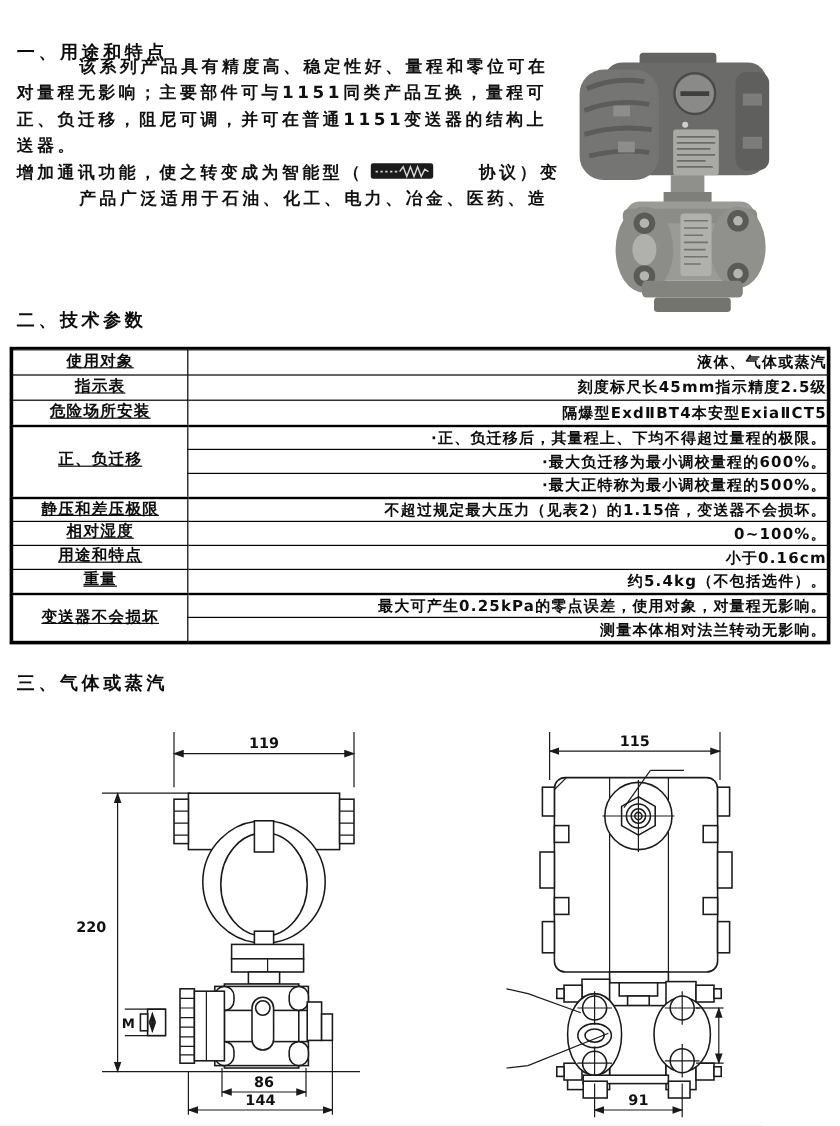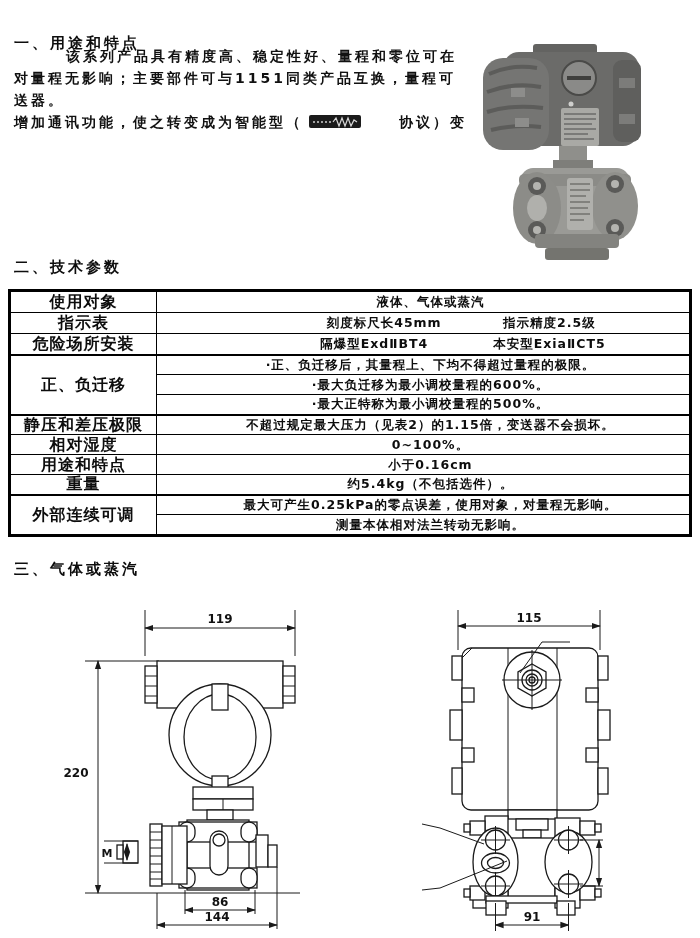--- a/index.html
+++ b/index.html
@@ -38,22 +38,22 @@
   .tbl-wrap {
     position:absolute; left:8px; top:289px; width:684px;
     border:2px solid #000;
   }
   table { width:100%; border-collapse:collapse; table-layout:fixed; }
   th, td {
     border:1px solid #000; font-size:12.5px; font-weight:bold;
     color:#0d0d0d; letter-spacing:1px; height:20px; line-height:1.1;
     overflow:hidden; white-space:nowrap;
   }
-  th { width:146px; text-align:center; font-size:16px; }
-  td { padding-left:15px; text-align:center; }
+  th { width:146px; text-align:center; font-size:13px;text-decoration:underline; }
+  td { padding-left:15px; text-align:right; }
   tr.thick-top th, tr.thick-top td { border-top-width:2px; }
   .pair span.c1 { display:inline-block; width:46%; }
 
   
   .draw { position:absolute; }
   #draw-front { left:60px; top:598px; }
   #draw-side  { left:420px; top:598px; }
   .draw svg text { font-family:"DejaVu Sans","Liberation Sans",sans-serif; font-weight:bold; fill:#111; }
   .o  { fill:none; stroke:#1a1a1a; stroke-width:1.3; }
   .ow { fill:#ffffff; stroke:#1a1a1a; stroke-width:1.3; }
@@ -62,25 +62,27 @@
 </head>
 <body>
 
 <div class="page">
 
   <div id="h1" class="h-sec">一、用途和特点</div>
 
   <div class="intro">
     <span class="ln indent">该系列产品具有精度高、稳定性好、量程和零位可在</span>
     <span class="ln">对量程无影响；主要部件可与1151同类产品互换，量程可</span>
+    <span class="ln">正、负迁移，阻尼可调，并可在普通1151变送器的结构上</span>
     <span class="ln">送器。</span>
     <span class="ln"><span>增加通讯功能，使之转变成为智能型（</span><span class="logo-badge"><svg width="52" height="13" viewBox="0 0 52 13">
             <line x1="4" y1="7" x2="22" y2="7" stroke="#cfcfcf" stroke-width="1.4" stroke-dasharray="2 2"></line>
             <polyline points="24,7 27,3 30,11 33,3 36,11 39,3 42,11 45,5 48,7" fill="none" stroke="#d8d8d8" stroke-width="1.2"></polyline>
           </svg></span><span>协议）变</span></span>
+    <span class="ln indent">产品广泛适用于石油、化工、电力、冶金、医药、造</span>
   </div>
 
   <div class="photo">
     <svg width="180" height="234" viewBox="0 0 180 234">
 
       <rect x="58" y="18" width="64" height="14" rx="3" fill="#636361"></rect>
       <rect x="28" y="26" width="136" height="94" rx="16" fill="#6b6b69"></rect>
       <rect x="8" y="32" width="66" height="92" rx="20" fill="#757573"></rect>
       <path d="M14,48 q22,-10 48,-6 M12,66 q26,-10 54,-5 M12,86 q26,-8 56,-4 M16,104 q24,-6 50,-3" stroke="#5c5c5a" stroke-width="4" fill="none"></path>
       <rect x="36" y="62" width="14" height="9" fill="#8d8d8b"></rect>
@@ -154,21 +156,21 @@
       </tr>
       <tr>
         <th>用途和特点</th>
         <td>小于0.16cm</td>
       </tr>
       <tr>
         <th>重量</th>
         <td>约5.4kg（不包括选件）。</td>
       </tr>
       <tr class="thick-top">
-        <th rowspan="2">外部连续可调</th>
+        <th rowspan="2">变送器不会损坏</th>
         <td>最大可产生0.25kPa的零点误差，使用对象，对量程无影响。</td>
       </tr>
       <tr>
         <td>测量本体相对法兰转动无影响。</td>
       </tr>
     </tbody>
       </table>
   </div>
 
   <div id="h3" class="h-sec">三、气体或蒸汽</div>

